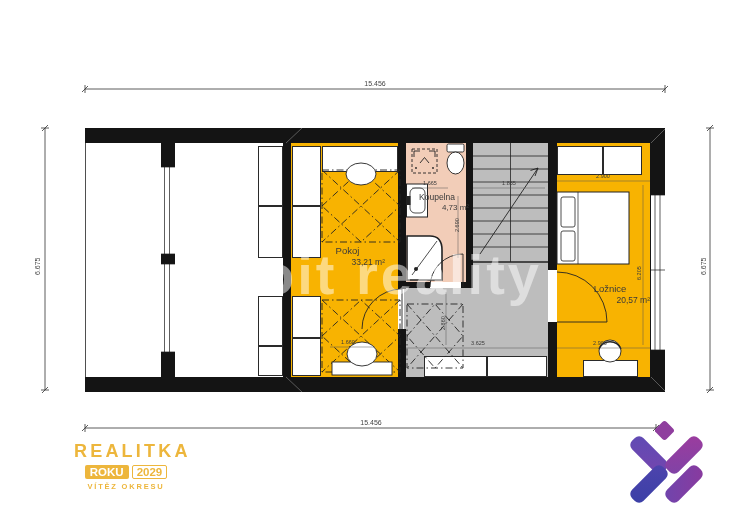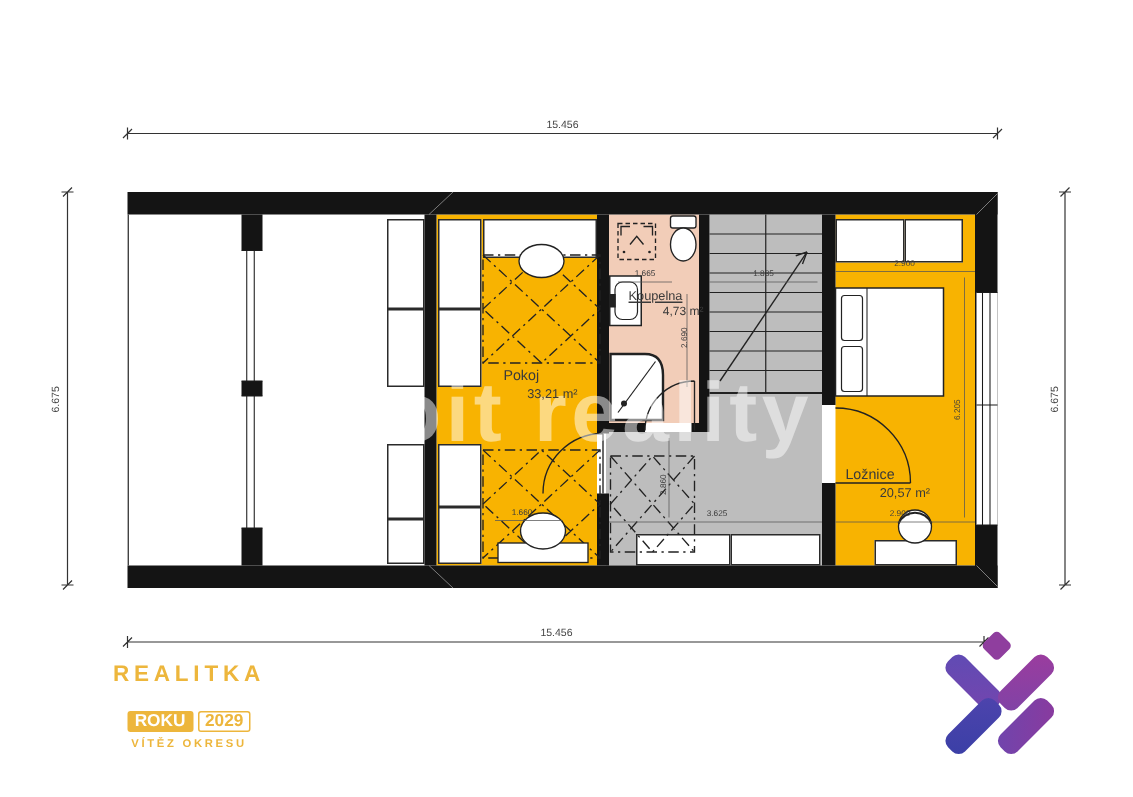--- a/index.html
+++ b/index.html
@@ -27,22 +27,22 @@
   }
   
   .room-label{position:absolute;z-index:7;text-align:center;line-height:1.25;}
   .room-name{font-size:9.5px;color:#3a3a3a;}
   .room-area{font-size:8.5px;color:#3a3a3a;text-align:right;}
   .dim{position:absolute;z-index:7;font-size:5.5px;color:#3c3c3c;text-align:center;white-space:nowrap;}
   .dim-outer{font-size:7px;color:#444;}
   .dim-rot{transform:rotate(-90deg);transform-origin:left top;}
   
   .award{position:absolute;left:74px;top:441px;width:104px;text-align:center;z-index:8;}
-  .award-title{font-size:15px;font-weight:bold;letter-spacing:3.2px;color:#EDB63C;}
-  .award-row{display:flex;justify-content:center;gap:3px;margin-top:16px;align-items:center;}
+  .award-title{font-size:18px;font-weight:bold;letter-spacing:3.2px;color:#EDB63C;}
+  .award-row{display:flex;justify-content:center;gap:3px;margin-top:3px;align-items:center;}
   .award-chip{background:#EDB63C;color:#fff;font-weight:bold;font-size:11.5px;padding:1px 5px;border-radius:2px;}
   .award-year{border:1.5px solid #EDB63C;color:#EDB63C;font-weight:bold;font-size:11.5px;padding:0 4px;border-radius:2px;}
   .award-sub{margin-top:3px;font-size:7.5px;font-weight:bold;letter-spacing:1.8px;color:#EDB63C;}
   
   .xlogo{position:absolute;left:628px;top:420px;width:84px;height:90px;z-index:8;}
   .xbar{position:absolute;width:44px;height:16px;border-radius:6px;}
   .xbar-tl{left:-1px;top:27px;transform:rotate(45deg);background:linear-gradient(135deg,#5F4BB4,#7545AE);}
   .xbar-tr{left:34px;top:27px;transform:rotate(-45deg);background:linear-gradient(45deg,#7F43A6,#9C3C9E);}
   .xbar-bl{left:-1px;top:56px;transform:rotate(-45deg);background:linear-gradient(45deg,#3A3FA6,#4E44AD);}
   .xbar-br{left:34px;top:56px;transform:rotate(135deg);background:linear-gradient(135deg,#8A3A9E,#6F45AD);}
@@ -207,24 +207,24 @@
     </g>
   </svg>
 
   <div class="watermark">oit reality</div>
 
   <div class="room-label" style="left:310px;top:245px;width:75px;">
     <div class="room-name">Pokoj</div>
     <div class="room-area">33,21 m²</div>
   </div>
   <div class="room-label" style="left:405px;top:192px;width:64px;">
-    <div class="room-name" style="font-size:8.5px;text-decoration:underline;">Koupelna</div>
+    <div class="room-name" style="font-size:8.5px;">Koupelna</div>
     <div class="room-area" style="font-size:8px;">4,73 m²</div>
   </div>
-  <div class="room-label" style="left:540px;top:283px;width:80px;margin-top:28px;">
+  <div class="room-label" style="left:570px;top:283px;width:80px;">
     <div class="room-name">Ložnice</div>
     <div class="room-area">20,57 m²</div>
   </div>
 
   <div class="dim dim-outer" style="left:340px;top:80px;width:70px;">15.456</div>
   <div class="dim dim-outer" style="left:336px;top:419px;width:70px;">15.456</div>
   <div class="dim dim-outer dim-rot" style="left:34px;top:275px;">6.675</div>
   <div class="dim dim-outer dim-rot" style="left:700px;top:275px;">6.675</div>
 
   <div class="dim" style="left:415px;top:180px;width:30px;">1.665</div>

